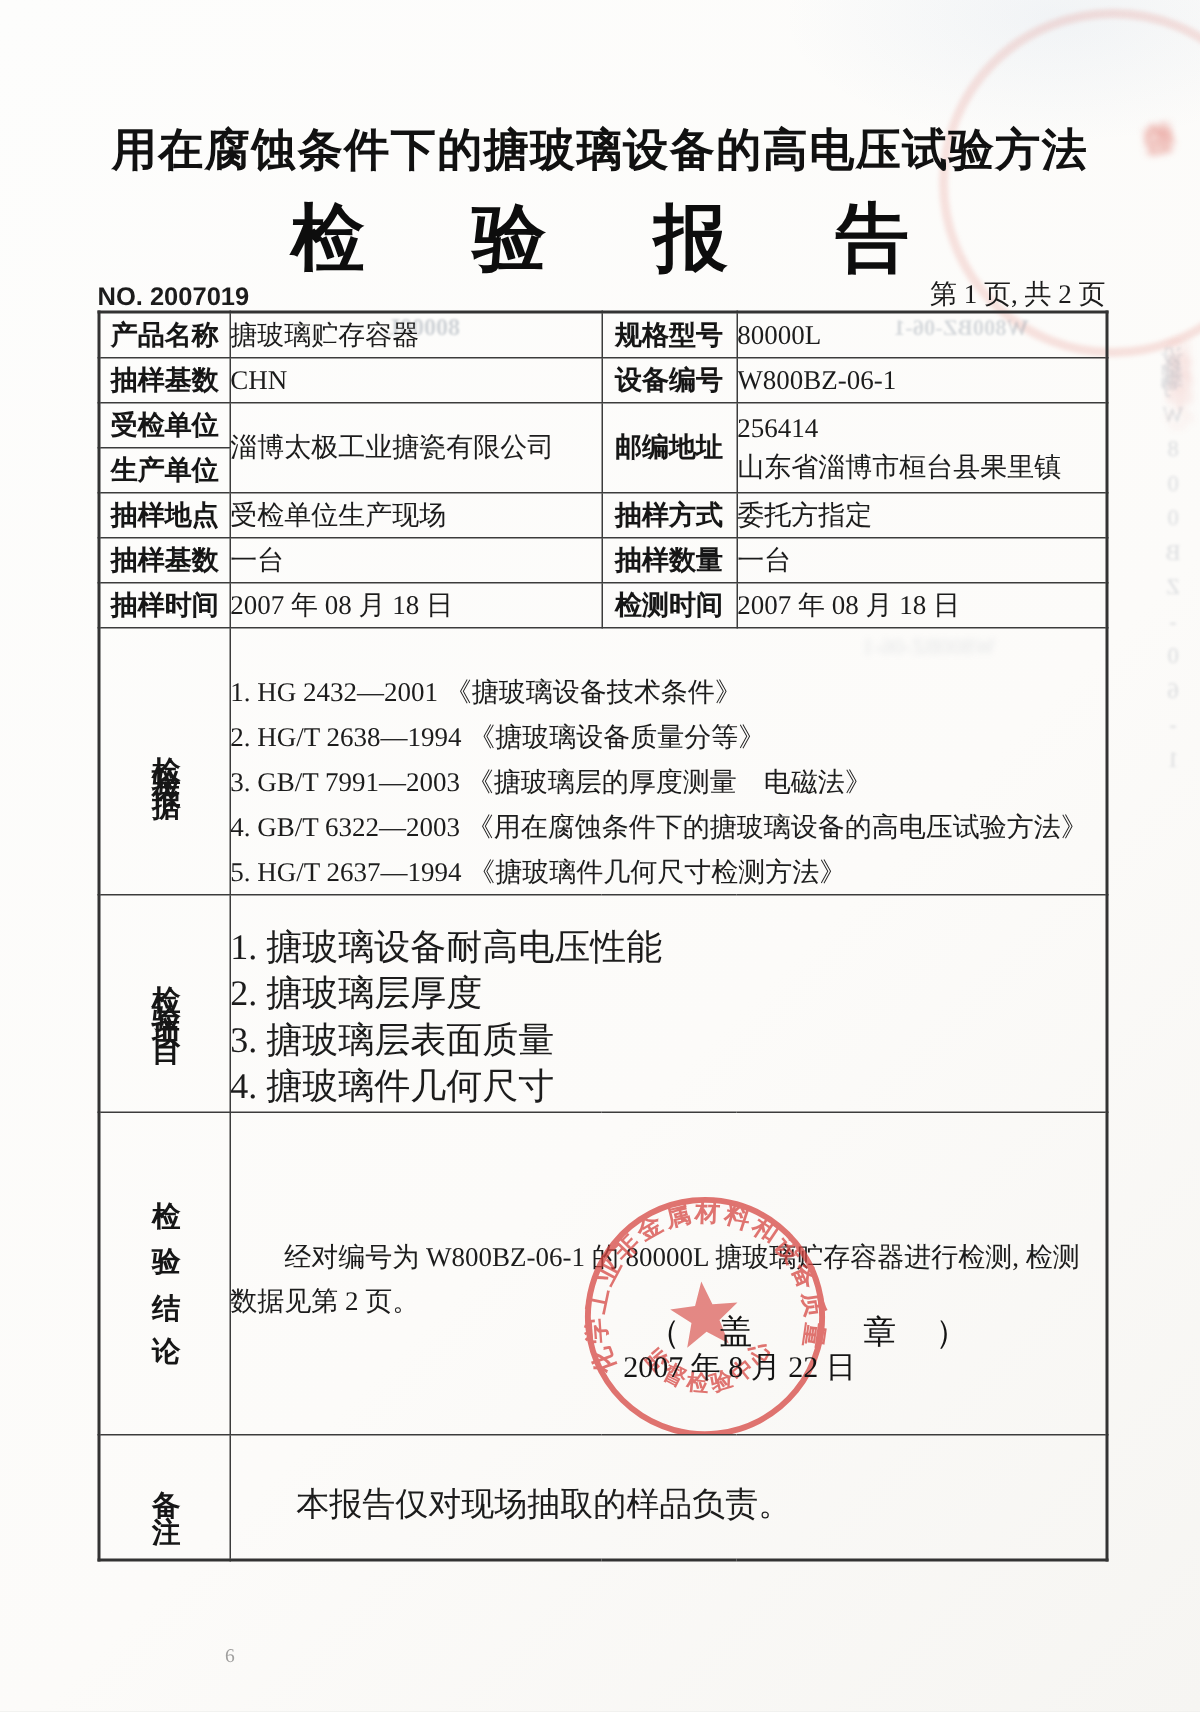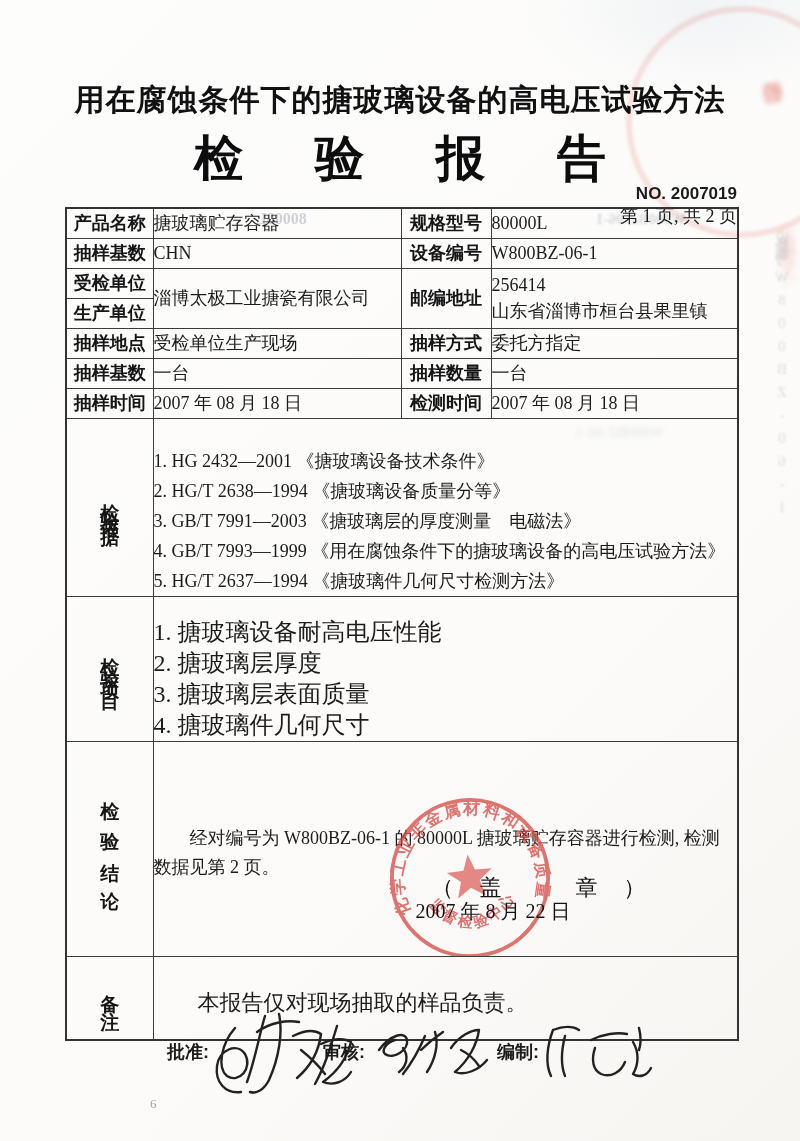--- a/index.html
+++ b/index.html
@@ -26,21 +26,21 @@
   .report-title-wrap {
     position:absolute; top:126px; left:0; width:100%;
     display:flex; justify-content:center;
   }
   .report-title {
     font-family:"Liberation Sans", sans-serif; font-weight:700;
     font-size:49px; letter-spacing:72px; margin-right:-72px; color:#0d0d0d;
   }
   .meta-row {
     position:absolute; top:184px; left:65px; width:672px;
-    display:flex; justify-content:space-between; align-items:flex-end;flex-direction:column;
+    display:flex; justify-content:space-between; align-items:flex-end;
   }
   .report-no { font-family:"Liberation Sans", sans-serif; font-weight:600; font-size:17px; }
   .page-ind  { font-size:18px; }
 
   
   table.report {
     position:absolute; top:207px; left:65px; width:672px;
     border-collapse:collapse; table-layout:fixed;
     border:2px solid #333;
   }
@@ -232,21 +232,21 @@
 
     <tr class="sec-basis">
       <td class="vcell">
         <span class="vlbl sp8">检验依据</span>
       </td>
       <td class="sec-content" colspan="3">
         <div class="list-basis">
           <div>1. HG 2432—2001 《搪玻璃设备技术条件》</div>
           <div>2. HG/T 2638—1994 《搪玻璃设备质量分等》</div>
           <div>3. GB/T 7991—2003 《搪玻璃层的厚度测量　电磁法》</div>
-          <div>4. GB/T 7993—1999 《用在腐蚀条件下的搪玻璃设备的高电压试验方法》</div>
+          <div>4. GB/T 6322—2003 《用在腐蚀条件下的搪玻璃设备的高电压试验方法》</div>
           <div>5. HG/T 2637—1994 《搪玻璃件几何尺寸检测方法》</div>
         </div>
       </td>
     </tr>
 
     <tr class="sec-items">
       <td class="vcell">
         <span class="vlbl sp12">检验项目</span>
       </td>
       <td class="sec-content" colspan="3">
@@ -290,38 +290,14 @@
       <td class="vcell">
         <span class="vlbl sp16">备注</span>
       </td>
       <td class="sec-content" colspan="3">
         <p class="remark-text">本报告仅对现场抽取的样品负责。</p>
       </td>
     </tr>
   </tbody>
     </table>
 
-  <div class="footer">
-    <span class="sig-label lab-approve">批准:</span>
-    <svg class="sig sig1" width="160" height="100" viewBox="0 0 160 100">
-      <path d="M30 20 C16 36 12 60 22 68 C34 76 48 60 40 46 C32 34 14 42 12 58 C10 74 20 86 36 84"></path>
-      <path d="M60 8 C54 28 50 52 42 74"></path>
-      <path d="M52 24 C66 14 82 12 94 14 M74 6 C78 24 74 50 64 72 C59 82 51 86 45 84"></path>
-      <path d="M88 28 C100 22 110 22 116 26 C114 42 106 58 92 70 M96 42 C106 50 114 58 120 66"></path>
-      <path d="M132 18 C126 38 120 58 110 76 M116 36 C128 30 140 30 146 34 C142 50 132 64 118 74 C128 78 140 74 146 64"></path>
-    </svg>
-
-    <span class="sig-label lab-review">审核:</span>
-    <svg class="sig sig2" width="135" height="75" viewBox="0 0 135 75">
-      <path d="M14 32 C24 18 40 12 42 22 C44 32 28 42 20 36 C16 32 22 24 30 22 M38 30 C44 38 42 48 34 54"></path>
-      <path d="M60 18 C54 32 46 46 38 56 M56 32 C64 24 72 18 78 14 M70 14 C74 26 70 42 62 54"></path>
-      <path d="M86 30 C94 18 106 12 114 12 C112 26 104 42 90 54 C100 58 114 52 122 42 M96 32 C104 36 110 42 114 48"></path>
-    </svg>
-
-    <span class="sig-label lab-prepare">编制:</span>
-    <svg class="sig sig3" width="125" height="72" viewBox="0 0 125 72">
-      <path d="M16 14 C10 30 8 48 14 60 M16 14 C26 10 36 10 42 14 M28 20 C24 36 24 50 28 60"></path>
-      <path d="M54 24 C66 18 80 16 90 18 M58 32 C54 44 56 54 64 58 C74 62 84 56 88 46"></path>
-      <path d="M96 26 C102 36 102 48 96 58 C102 62 110 60 114 52 M102 12 C104 20 104 28 102 34"></path>
-    </svg>
-  </div>
 
 </div>
 
 </body></html>

